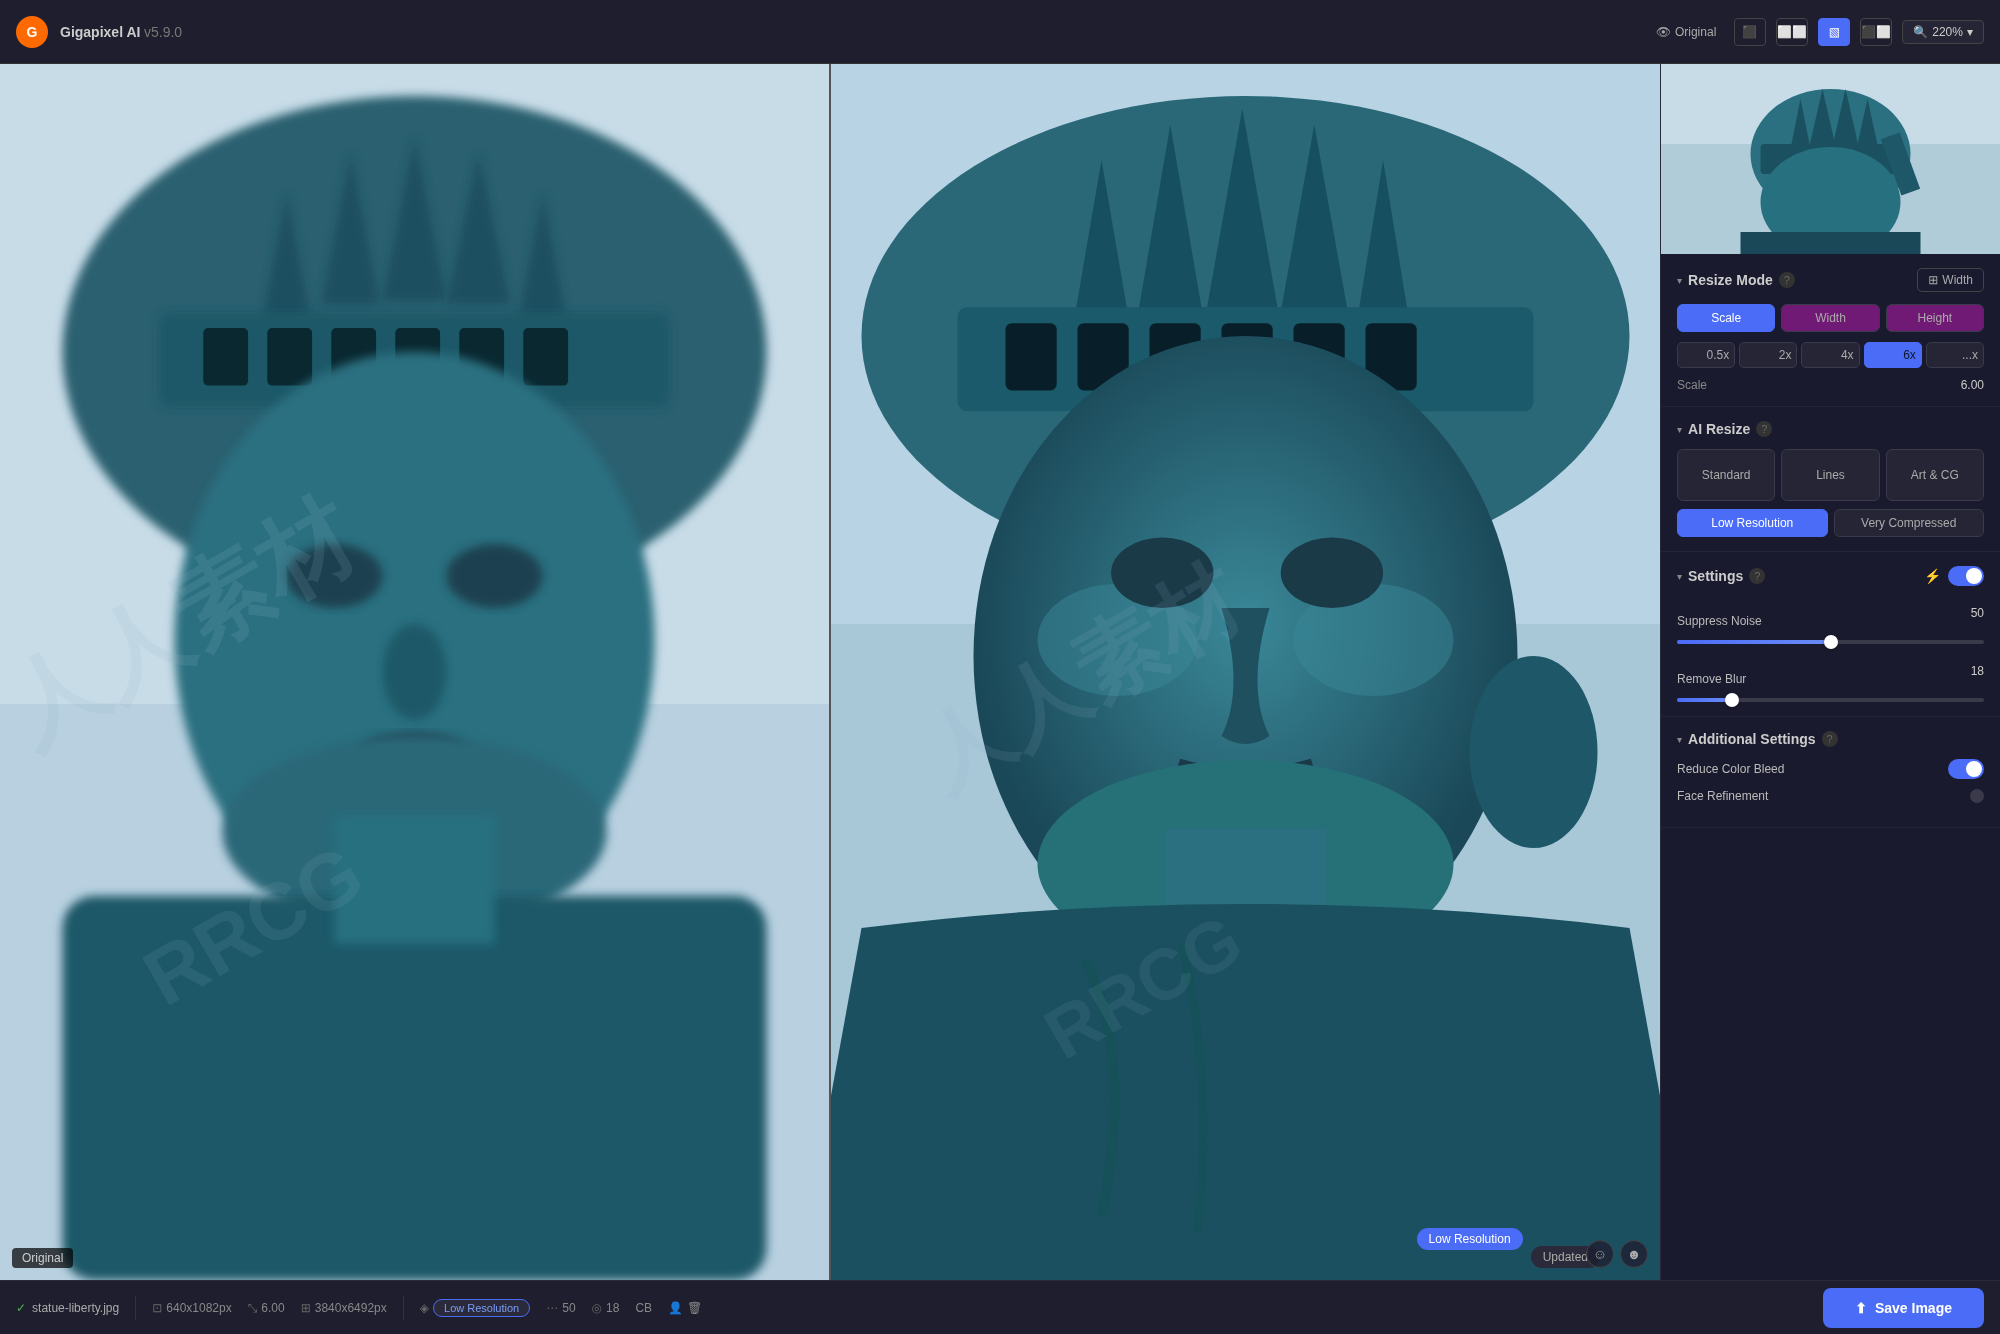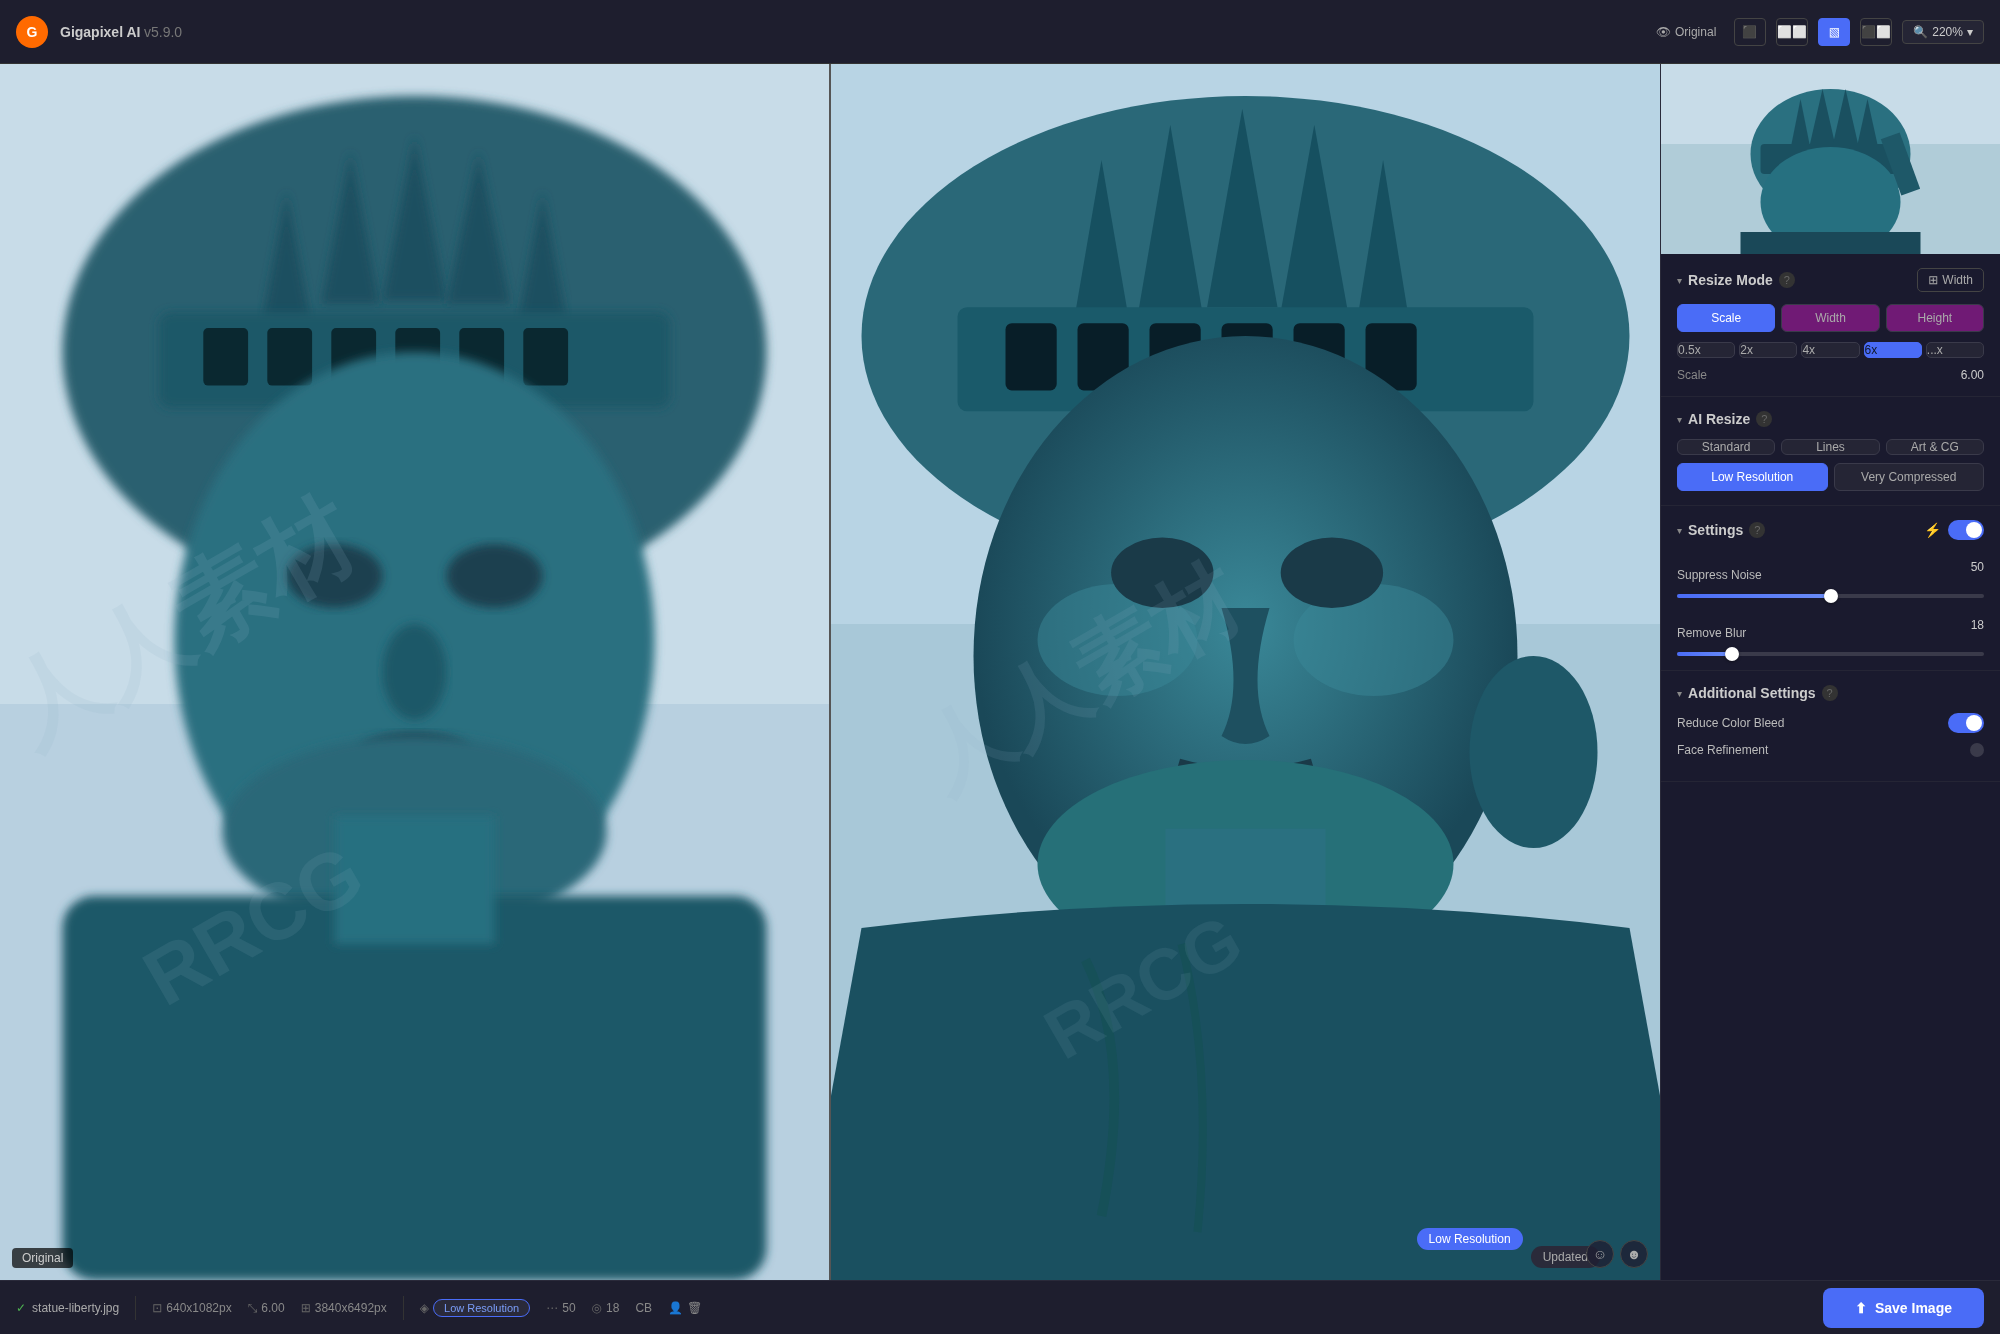--- a/index.html
+++ b/index.html
@@ -271,27 +271,28 @@
       color: white;
     }
 
     .scale-buttons {
       display: flex;
       gap: 4px;
       margin-bottom: 10px;
     }
     .scale-btn {
       flex: 1;
+      padding: 5px;
       background: #252535;
       border: 1px solid #3a3a4a;
       border-radius: 5px;
       color: #aaa;
       font-size: 12px;
       cursor: pointer;
-      text-align: left;
+      text-align: right;
     }
     .scale-btn.active {
       background: #4a6cf7;
       border-color: #4a6cf7;
       color: #0f172a;
     }
 
     .scale-row {
       display: flex;
       justify-content: space-between;
@@ -307,21 +308,21 @@
     }
 
     
     .ai-model-buttons {
       display: flex;
       gap: 6px;
       margin-bottom: 8px;
     }
     .ai-model-btn {
       flex: 1;
-      padding: 0;
+      padding: 18px;
       background: #252535;
       border: 1px solid #3a3a4a;
       border-radius: 6px;
       color: #aaa;
       font-size: 12px;
       cursor: pointer;
       text-align: center;
     }
 
     .ai-quality-buttons {

